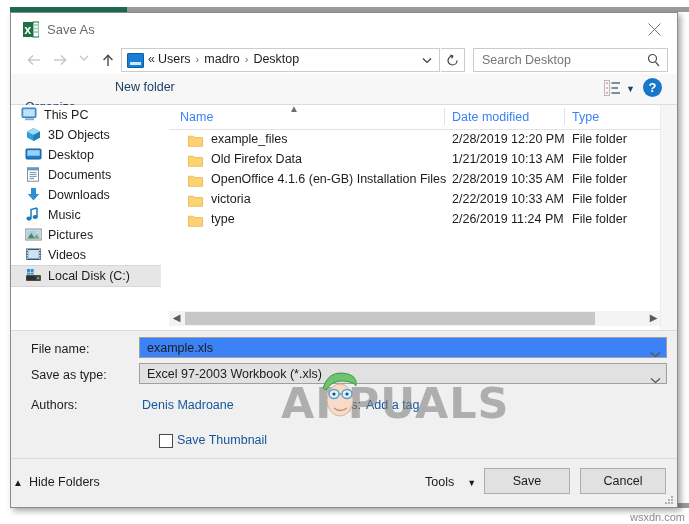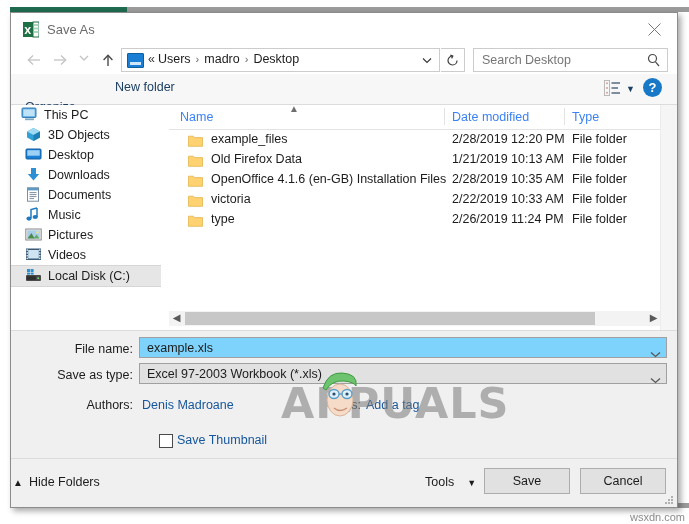--- a/index.html
+++ b/index.html
@@ -107,27 +107,27 @@
   .hscroll{position:absolute;left:158px;right:16px;bottom:4px;height:15px;background:#f3f3f3;}
   .hscroll .harr{position:absolute;top:0;width:15px;height:15px;text-align:center;line-height:14px;font-size:10px;color:#5a5a5a;}
   .hscroll .harr.l{left:0;}
   .hscroll .harr.r{right:0;}
   .hscroll .hthumb{position:absolute;left:16px;top:1px;width:410px;height:13px;background:#c7c7c7;}
 
   .mainscroll{position:absolute;right:0;top:0;width:16px;height:225px;background:#f5f5f5;border-left:1px solid #ececec;}
 
   
   .formarea{position:relative;height:120px;background:#f0f0f0;}
-  .lbl{position:absolute;font-size:12.5px;color:#1c1c1c;text-align:right;}
+  .lbl{position:absolute;font-size:12.5px;color:#1c1c1c;text-align:left;}
   #lbl-filename{left:20px;top:11px;width:102px;}
   #lbl-savetype{left:20px;top:37px;width:102px;}
   #lbl-authors{left:20px;top:67px;width:102px;}
 
   .field{position:absolute;left:128px;height:21px;box-sizing:border-box;border:1px solid #a0a0a0;}
-  #fld-filename{top:6px;width:528px;background:#7dd3fc;}
+  #fld-filename{top:6px;width:528px;background:#3b82f6;}
   #fld-savetype{top:32px;width:528px;background:#e1e1e1;}
   .field .val{position:absolute;left:7px;top:3px;font-size:12.5px;color:#1c1c1c;}
   .field .dd{position:absolute;right:5px;top:6px;}
 
   #lnk-authors{position:absolute;left:131px;top:67px;font-size:12.5px;color:#16569c;}
   #lbl-tags{position:absolute;left:320px;top:67px;font-size:12.5px;color:#3d3d3d;}
   #lnk-tags{position:absolute;left:355px;top:67px;font-size:12.5px;color:#16569c;}
 
   .chkwrap{position:absolute;left:148px;top:102px;}
   .chkbox{position:absolute;left:0;top:1px;width:12px;height:12px;background:#fff;border:1px solid #4a4a4a;}
@@ -276,31 +276,31 @@
         <div class="navitem lvl1"><span class="ico"><svg width="17" height="15" viewBox="0 0 17 15">
               <polygon points="8.5,1 15,4.5 15,10.5 8.5,14 2,10.5 2,4.5" fill="#30a0d8"></polygon>
               <polygon points="8.5,1 15,4.5 8.5,8 2,4.5" fill="#9fd9f2"></polygon>
               <polygon points="8.5,8 15,4.5 15,10.5 8.5,14" fill="#1d7fb4"></polygon>
             </svg></span><span>3D Objects</span></div>
         <div class="navitem lvl1"><span class="ico"><svg width="17" height="15" viewBox="0 0 17 15">
               <rect x="1" y="2" width="15" height="10" rx="1" fill="#1a7fd4" stroke="#0f5f9e"></rect>
               <rect x="2.3" y="3.2" width="12.4" height="5.5" fill="#9ed0f5"></rect>
             </svg></span><span>Desktop</span></div>
         <div class="navitem lvl1"><span class="ico"><svg width="17" height="15" viewBox="0 0 17 15">
-              <rect x="6" y="1" width="5" height="6.5" fill="#2d8fd4"></rect>
-              <polygon points="2.8,7 14.2,7 8.5,13.5" fill="#2d8fd4"></polygon>
-            </svg></span><span>Downloads</span></div>
-        <div class="navitem lvl1"><span class="ico"><svg width="17" height="15" viewBox="0 0 17 15">
               <rect x="2.5" y="0.8" width="11" height="13.4" fill="#ffffff" stroke="#7d8f9e"></rect>
               <rect x="2.5" y="0.8" width="11" height="2.6" fill="#5d9bc4"></rect>
               <line x1="4.5" y1="5.6" x2="11.5" y2="5.6" stroke="#7d8f9e"></line>
               <line x1="4.5" y1="7.6" x2="11.5" y2="7.6" stroke="#7d8f9e"></line>
               <line x1="4.5" y1="9.6" x2="11.5" y2="9.6" stroke="#7d8f9e"></line>
               <line x1="4.5" y1="11.6" x2="9" y2="11.6" stroke="#7d8f9e"></line>
             </svg></span><span>Documents</span></div>
+        <div class="navitem lvl1"><span class="ico"><svg width="17" height="15" viewBox="0 0 17 15">
+              <rect x="6" y="1" width="5" height="6.5" fill="#2d8fd4"></rect>
+              <polygon points="2.8,7 14.2,7 8.5,13.5" fill="#2d8fd4"></polygon>
+            </svg></span><span>Downloads</span></div>
         <div class="navitem lvl1"><span class="ico"><svg width="17" height="15" viewBox="0 0 17 15">
               <path d="M12,1 L12,10 M12,1 L6,2.6 L6,11" fill="none" stroke="#1f7bc0" stroke-width="1.5"></path>
               <ellipse cx="4" cy="11.6" rx="2.6" ry="2.1" fill="#1f7bc0"></ellipse>
               <ellipse cx="10.2" cy="10" rx="2.6" ry="2.1" fill="#1f7bc0"></ellipse>
             </svg></span><span>Music</span></div>
         <div class="navitem lvl1"><span class="ico"><svg width="17" height="15" viewBox="0 0 17 15">
               <rect x="0.8" y="2" width="15.4" height="11" fill="#f2f2f2" stroke="#8a8a8a"></rect>
               <rect x="2.2" y="3.3" width="12.6" height="8.4" fill="#a9cfe8"></rect>
               <polygon points="2.4,11.5 6.5,6 9.5,11.5" fill="#4b8a4b"></polygon>
               <polygon points="8.5,11.5 11.5,7.6 14.6,11.5" fill="#6aa86a"></polygon>

